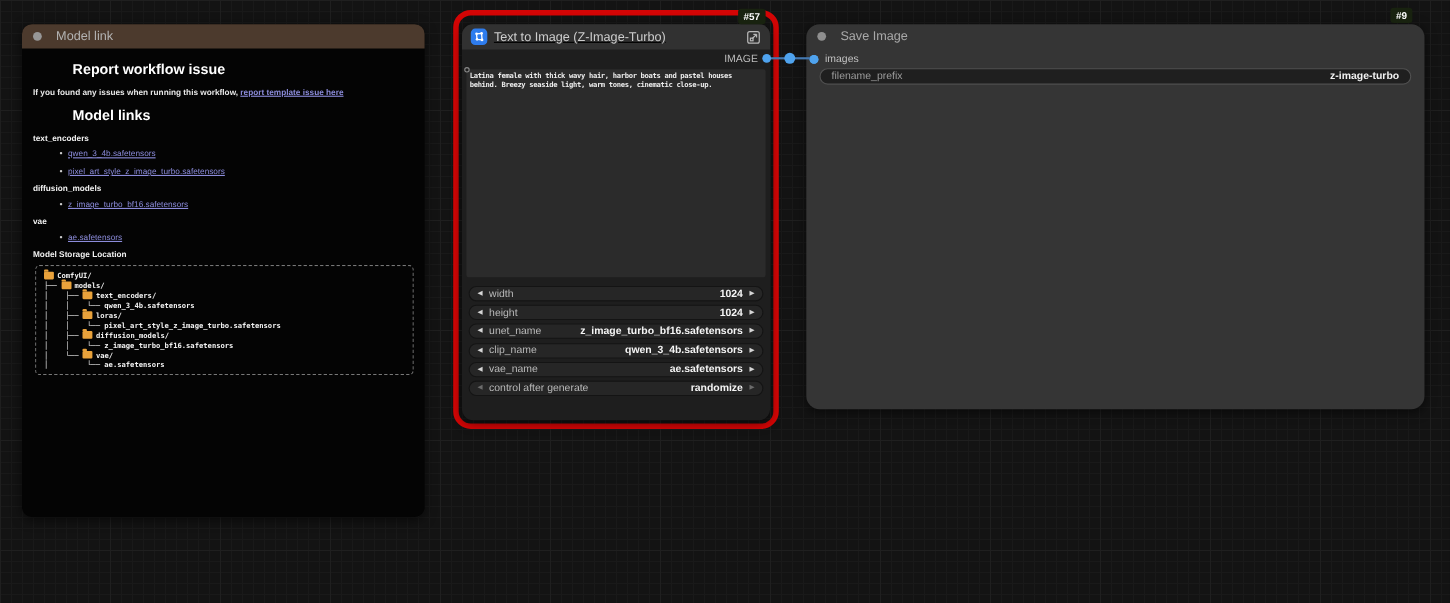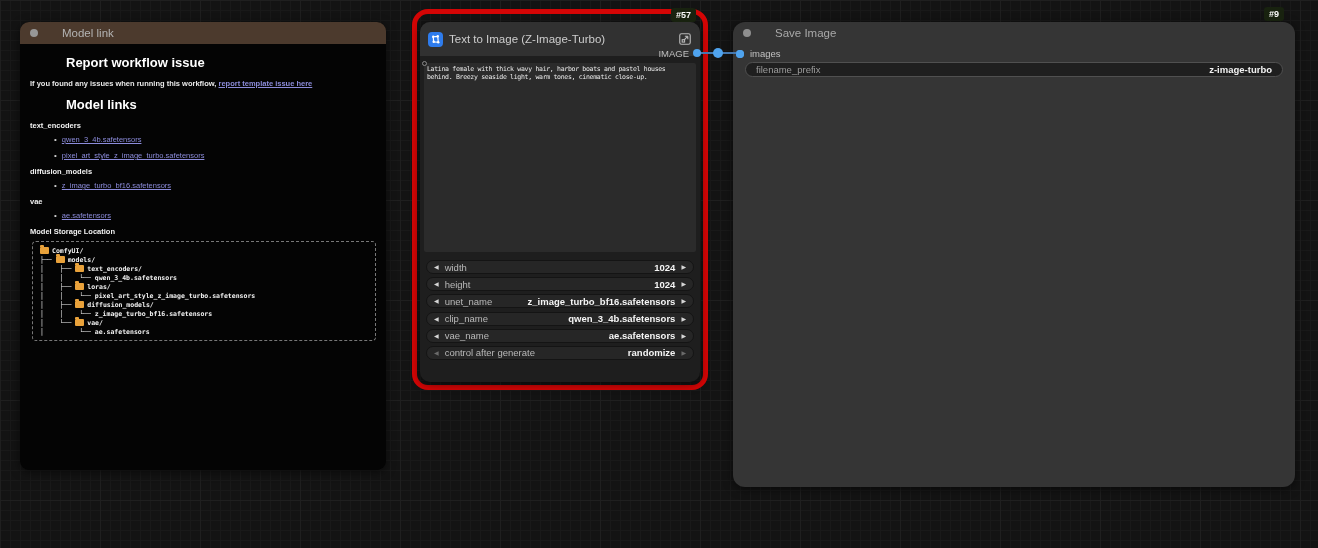--- a/index.html
+++ b/index.html
@@ -10,21 +10,21 @@
     background-image:
       linear-gradient(#1f1f1f 1px, transparent 1px),
       linear-gradient(90deg, #1f1f1f 1px, transparent 1px),
       linear-gradient(#191919 1px, transparent 1px),
       linear-gradient(90deg, #191919 1px, transparent 1px);
     background-size:100px 100px,100px 100px,10px 10px,10px 10px;
     position:relative;
   }
   .abs { position:absolute; }
   .node { position:absolute; border-radius:10px; box-shadow:0 2px 10px rgba(0,0,0,.55); }
-  .node-header { display:flex; align-items:center; gap:24px; height:22px; padding:0 10px;
+  .node-header { display:flex; align-items:center; gap:13px; height:22px; padding:0 10px;
                  border-radius:10px 10px 0 0; }
   .collapse-dot { width:8px; height:8px; border-radius:50%; background:#979797; flex:0 0 auto; }
   .node-title { font-size:11.5px; color:#b3b3b3; white-space:nowrap; }
 
   
   #model-link-node { left:20px; top:22px; width:366px; height:448px; background:#040404; border-radius:9px; }
   #model-link-node .node-header { background:#4c3a2d; height:22px; border-radius:9px 9px 0 0; }
   .md-body { padding:8px 10px; color:#e9e9e9; }
   .md-h1 { font-size:13px; font-weight:bold; color:#ffffff; margin:3px 0 9px;padding-left:36px; }
   .md-p { font-size:7.5px; font-weight:bold; color:#e9e9e9; margin-bottom:9px; }
@@ -38,41 +38,41 @@
                font-weight:bold; line-height:9px; color:#f2f2f2; }
   .folder-ico { display:inline-block; width:9px; height:7px; background:#e9a23b; border-radius:1px;
                 position:relative; vertical-align:-1px; margin-right:3px; }
   .folder-ico::before { content:""; position:absolute; top:-2px; left:0; width:4px; height:2px;
                         background:#e9a23b; border-radius:1px 1px 0 0; }
 
   
   #selection-ring { left:412px; top:9px; width:296px; height:381px;
                     border:5px solid #d40505; border-radius:16px; }
   #t2i-node { left:420px; top:22px; width:280px; height:360px; background:#1e1e1e; }
-  #t2i-node .node-header { background:#313131; height:34px; padding:0 8px; gap:6px; }
+  #t2i-node .node-header { background:#313131; height:23px; padding:0 8px; gap:6px;text-decoration:underline; }
   .subgraph-icon { width:15px; height:15px; background:#2e7ced; border-radius:4px; flex:0 0 auto;
                    display:flex; align-items:center; justify-content:center; }
   .expand-icon { margin-left:auto; width:14px; height:14px; flex:0 0 auto; cursor:pointer; }
   .output-row { position:absolute; top:26px; right:11px; font-size:9.5px; color:#bdbdbd; }
   .prompt-box { position:absolute; left:4px; top:41px; width:272px; height:189px;
                 background:#2b2b2b; border-radius:2px; padding:2px 3px;
-                font-family:"DejaVu Sans Mono", monospace; font-size:6.5px; font-weight:normal;
+                font-family:"DejaVu Sans Mono", monospace; font-size:6.5px; font-weight:bold;
                 letter-spacing:-0.3px; line-height:8px; color:#ededed; white-space:pre-wrap; }
   .prompt-socket { position:absolute; left:-2px; top:-2px; width:5px; height:5px; border-radius:50%;
                    border:1px solid #8a8a8a; background:#1e1e1e; }
   .widget-col { position:absolute; left:6px; top:238px; width:268px; }
   .widget { display:flex; align-items:center; height:14px; margin-bottom:3.2px;
             background:#262626; border:1px solid #141414; border-radius:7px; padding:0 7px;text-align:right; }
   .w-arrow { font-size:6px; color:#d6d6d6; cursor:pointer; line-height:1; }
   .w-label { font-size:9.5px; color:#b9b9b9; margin-left:6px; white-space:nowrap; }
   .w-value { font-size:9.5px; font-weight:bold; color:#f5f5f5; margin-left:auto; margin-right:6px; white-space:nowrap; }
   .widget.dim .w-arrow { color:#6b6b6b; }
 
   
-  #save-node { left:733px; top:22px; width:562px; height:465px; background:#353535; border-radius:12px; }
+  #save-node { left:733px; top:22px; width:562px; height:350px; background:#353535; border-radius:12px; }
   #save-node .node-header { height:22px; border-radius:12px 12px 0 0; }
   #save-node .node-title { color:#a9a9a9; }
   .images-row { position:absolute; left:3px; top:48px; display:flex; align-items:center; gap:6px; }
   .slot-dot { width:8px; height:8px; border-radius:50%; background:#4fa3ee; }
   .images-label { font-size:9.5px; color:#c2c2c2; }
   #filename-widget { position:absolute; left:745px; top:62px; width:538px; height:15px;
                      background:#1f1f1f; border:1px solid #505050; border-radius:8px;
                      display:flex; align-items:center; padding:0 10px; }
   #filename-widget .f-label { font-size:9.5px; color:#9c9c9c; }
   #filename-widget .f-value { font-size:9.5px; font-weight:bold; color:#f2f2f2; margin-left:auto; }

